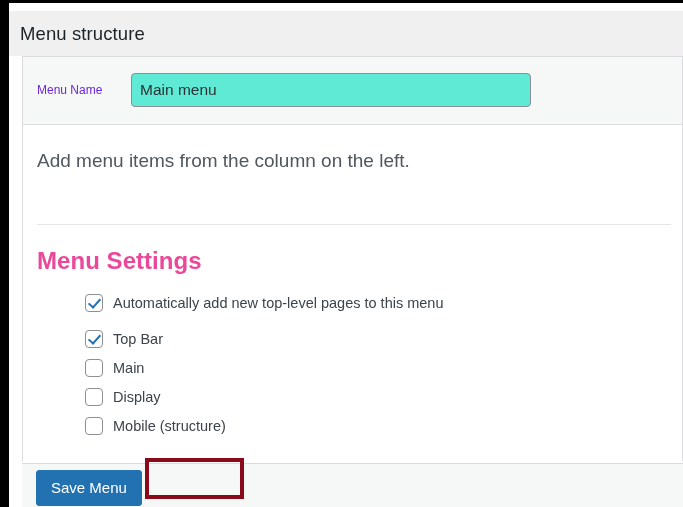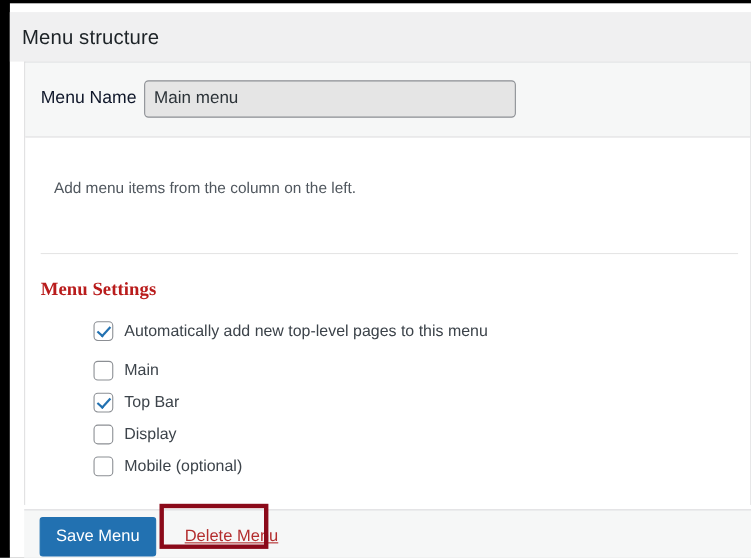--- a/index.html
+++ b/index.html
@@ -80,68 +80,67 @@
 
   
   .menu-name-row {
     display: flex;
     align-items: center;
     background: #f6f7f7;
     padding: 16px 0 17px 14px;
     box-sizing: border-box;
   }
   .menu-name-label {
-    font-size: 16px;
-    color: #0f172a;
+    font-size: 12px;
+    color: #6d28d9;
     width: 94px;
     flex: none;
   }
   .menu-name-input {
-    width: 338px;
+    width: 400px;
     height: 34px;
     box-sizing: border-box;
     border: 1px solid #8c8f94;
     border-radius: 4px;
-    background: #e5e5e5;
+    background: #5eead4;
     font-family: "Liberation Sans", sans-serif;
     font-size: 15.5px;
     color: #2c3338;
     padding: 6px 8px;
     outline: none;
   }
 
   
   .mb-body {
     background: #ffffff;
     border-top: 1px solid #dcdcde;
     box-sizing: border-box;
     padding: 0;
   }
 
   .empty-note {
-    font-size: 14px;
+    font-size: 19px;
     color: #50575e;
     padding: 25px 0 0 14px;
-    margin: 12px;
+    margin: 0;
   }
 
   .divider {
     height: 1px;
     background: #e5e5e5;
     margin: 52px 11px 0 14px;
   }
 
   .settings-title {
     margin: 0;
     padding: 22px 0 0 14px;
-    font-size: 17px;
+    font-size: 24px;
     font-weight: 700;
-    color: #b91c1c;
+    color: #ec4899;
     letter-spacing: 0.05px;
-    font-family: Liberation Serif, serif;
   }
 
   .setting-row {
     display: flex;
     align-items: flex-start;
     padding: 0 0 0 14px;
   }
   .setting-row.first { margin-top: 19px; }
   .setting-row.second { margin-top: 18px; }
 
@@ -274,49 +273,48 @@
               <span class="checkbox checked"></span>
               <span class="cb-label">Automatically add new top-level pages to this menu</span>
             </label>
           </div>
         </div>
 
         <div class="setting-row second">
           <div class="setting-fields">
 
             <label class="cb-line">
+              <span class="checkbox checked"></span>
+              <span class="cb-label">Top Bar</span>
+            </label>
+
+            <label class="cb-line">
               <span class="checkbox"></span>
               <span class="cb-label">Main</span>
             </label>
 
             <label class="cb-line">
-              <span class="checkbox checked"></span>
-              <span class="cb-label">Top Bar</span>
-            </label>
-
-            <label class="cb-line">
               <span class="checkbox"></span>
               <span class="cb-label">Display</span>
             </label>
 
             <label class="cb-line">
               <span class="checkbox"></span>
-              <span class="cb-label">Mobile (optional)</span>
+              <span class="cb-label">Mobile (structure)</span>
             </label>
 
           </div>
         </div>
 
         <div class="body-pad"></div>
 
       </div>
     </div>
 
     <div class="mb-footer">
       <button class="btn-primary">Save Menu</button>
-      <a class="delete-link">Delete Menu</a>
     </div>
 
   </div>
 
   <div class="annotation-box"></div>
 
 </div>
 
 </body></html>

